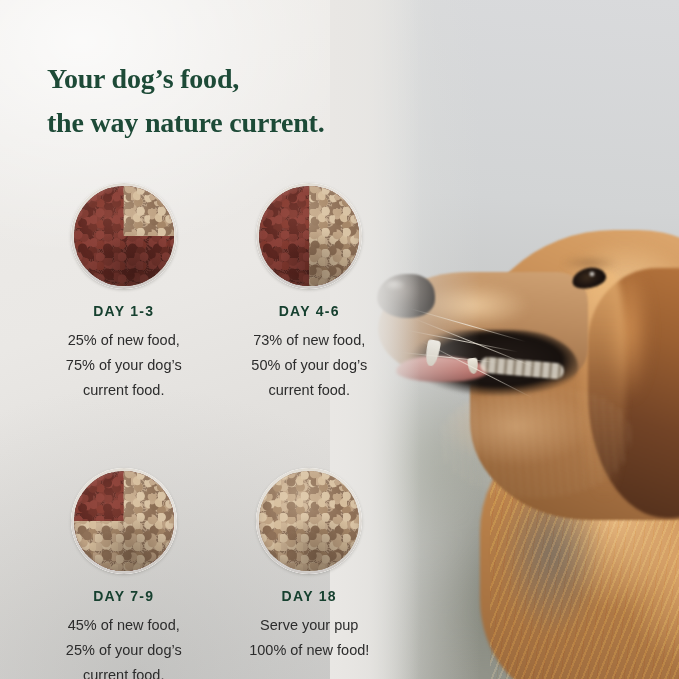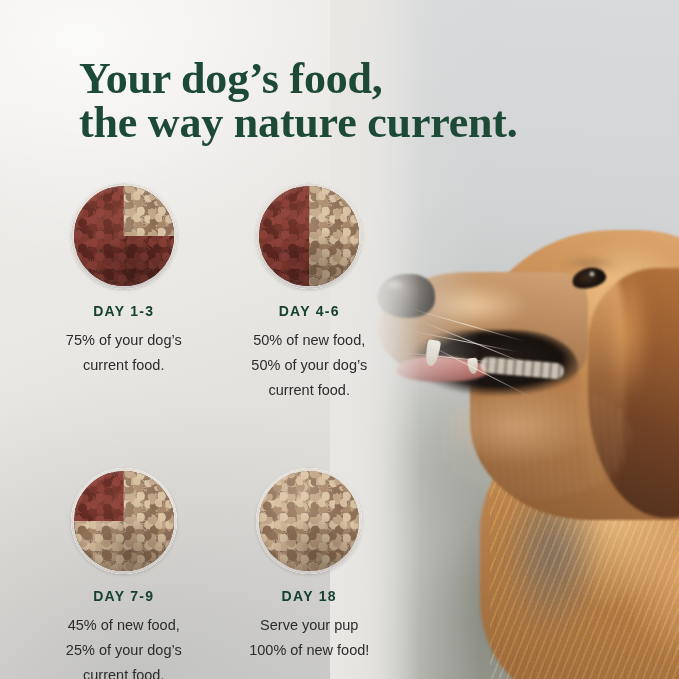--- a/index.html
+++ b/index.html
@@ -219,25 +219,24 @@
     filter:blur(2.4px);
   }
 
   
   .headline {
     position:absolute;
     left:47px; top:57px;
     width:470px;
     font-family:"Liberation Serif", serif;
     font-weight:700;
-    font-size:44px;
+    font-size:28px;
     line-height:44px;
     color:#1d4a37;
     letter-spacing:-.2px;
-    margin-left:32px;
   }
   .headline span { display:block; }
 
   
   .steps {
     position:absolute;
     left:0; top:183px;
     width:400px;
   }
   .step-row {
@@ -443,40 +442,41 @@
             <div class="bowl-rim"></div>
             <div class="food">
               <div class="kibble old"></div>
               <div class="kibble new q-tr"></div>
             </div>
             <div class="bowl-inner-shadow"></div>
           </div>
         </div>
         <div class="day">DAY 1-3</div>
         <div class="desc">
+          <span>25% of new food,</span>
           <span>75% of your dog’s</span>
           <span>current food.</span>
         </div>
       </div>
 
       <div class="step step-2">
         <div class="bowl-wrap">
           <div class="bowl-shadow"></div>
           <div class="bowl">
             <div class="bowl-rim"></div>
             <div class="food">
               <div class="kibble old"></div>
               <div class="kibble new h-r"></div>
             </div>
             <div class="bowl-inner-shadow"></div>
           </div>
         </div>
         <div class="day">DAY 4-6</div>
         <div class="desc">
-          <span>50% of new food,</span>
+          <span>73% of new food,</span>
           <span>50% of your dog’s</span>
           <span>current food.</span>
         </div>
       </div>
 
     </div>
 
     <div class="step-row row-2">
 
       <div class="step step-3">

